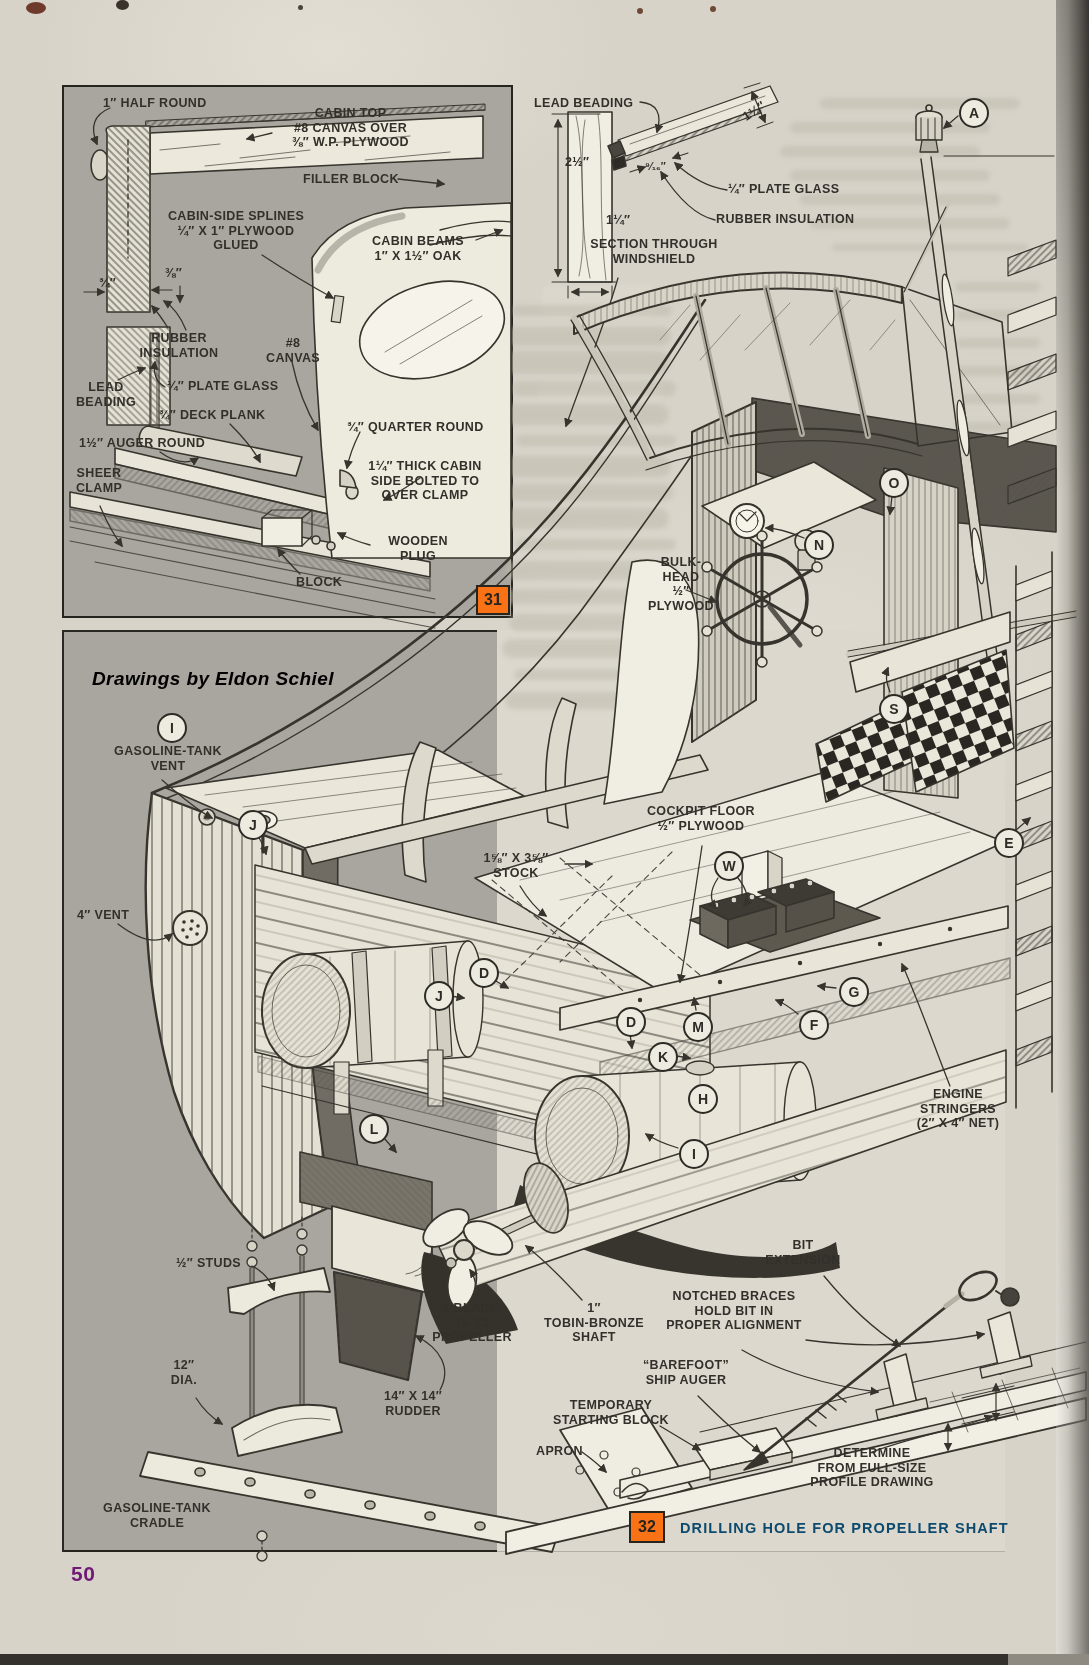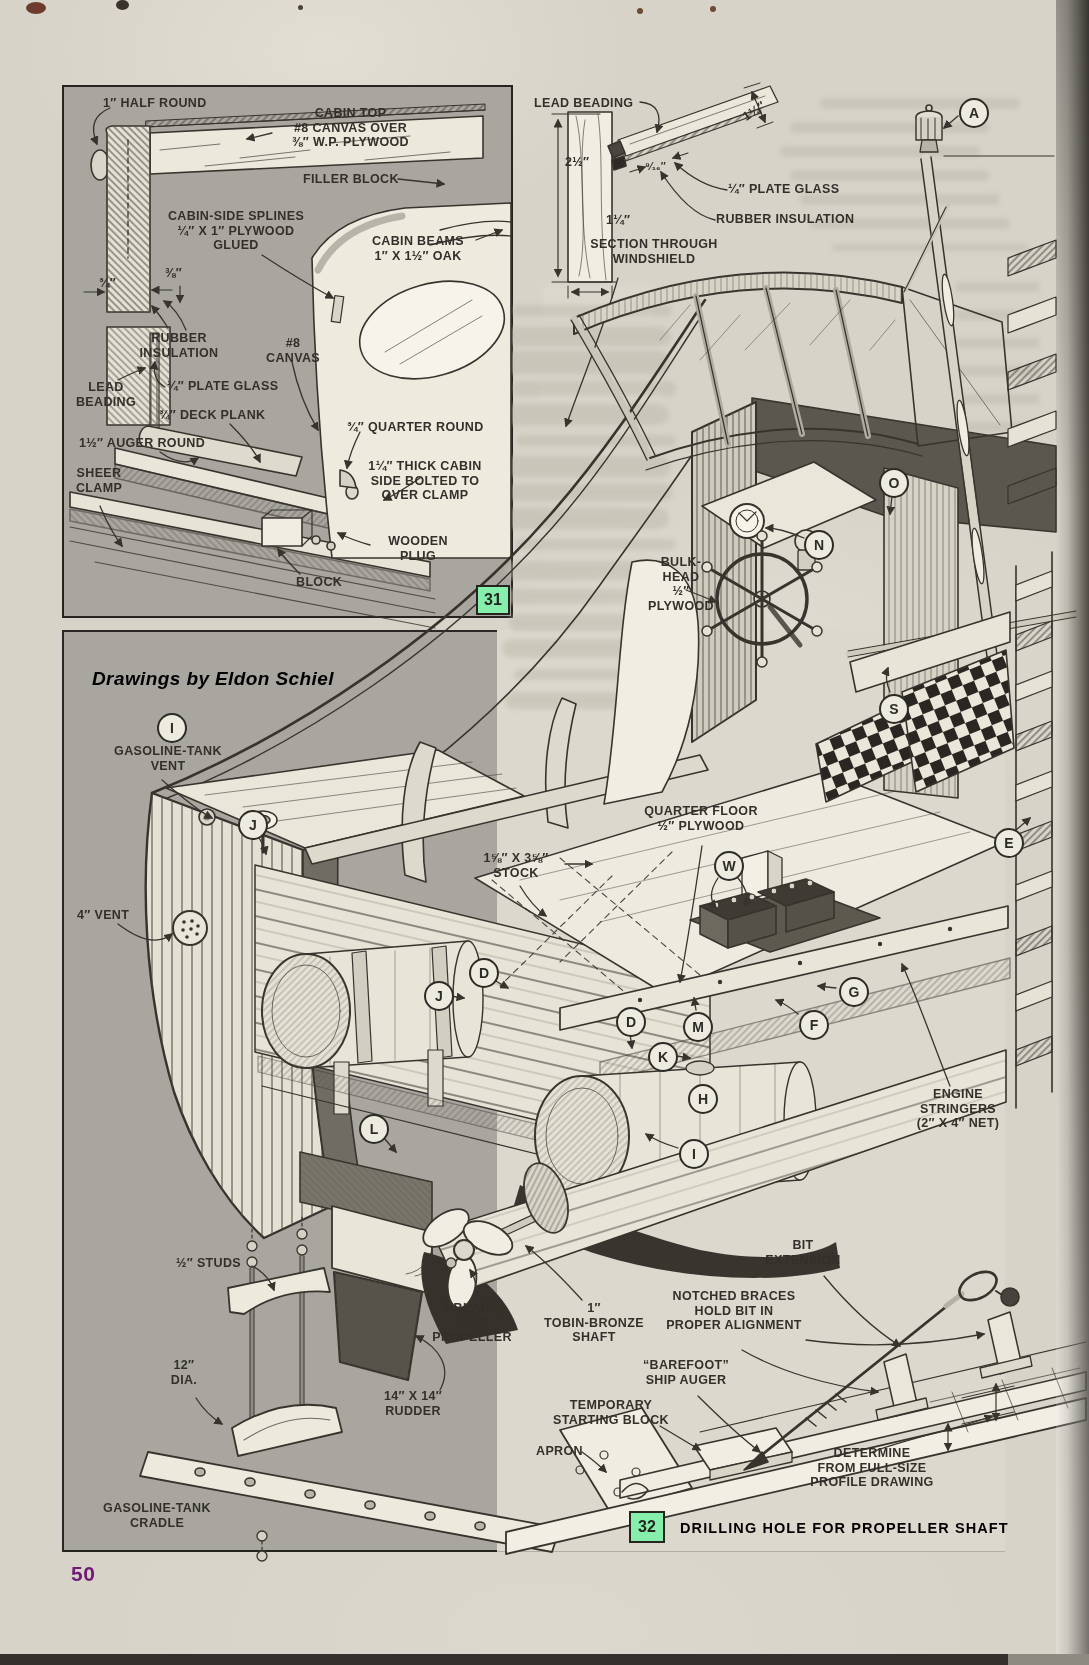--- a/index.html
+++ b/index.html
@@ -18,26 +18,26 @@
              border-bottom:1px solid #b3afa4;}
   #svg-art{position:absolute;left:0;top:0;z-index:3;}
   .lbl{position:absolute;z-index:5;font-weight:bold;font-size:12.5px;line-height:1.16;
        letter-spacing:.35px;color:#33302b;white-space:pre-line;text-align:center;}
   .lft{text-align:left;}
   .sm{font-size:10.5px;letter-spacing:0;}
   .rot{transform:rotate(-35deg);}
   .callout{position:absolute;z-index:6;width:26px;height:26px;border:2.3px solid #2d2b26;
        border-radius:50%;background:#edeadf;color:#2d2b26;font-weight:bold;font-size:14px;
        display:flex;align-items:center;justify-content:center;}
-  .figbox{position:absolute;z-index:6;background:#86efac;border:2.5px solid #26241f;
+  .figbox{position:absolute;z-index:6;background:#f97316;border:2.5px solid #26241f;
        color:#26241f;font-weight:bold;font-size:16px;display:flex;align-items:center;justify-content:center;}
   #credit{position:absolute;z-index:5;font-style:italic;font-weight:bold;font-size:19px;
        letter-spacing:.4px;color:#000000;}
   #pagenum{position:absolute;z-index:5;font-weight:bold;font-size:21px;color:#701a75;letter-spacing:.5px;}
-  #caption32{position:absolute;z-index:6;font-weight:bold;font-size:14.5px;letter-spacing:1.1px;color:#000000;}
+  #caption32{position:absolute;z-index:6;font-weight:bold;font-size:14.5px;letter-spacing:1.1px;color:#0c4a6e;}
   .bleed{position:absolute;z-index:2;background:#bdb8aa;border-radius:6px;filter:blur(2.6px);opacity:.5;}
   .patch{position:absolute;z-index:2;background:#dcd8cd;filter:blur(2px);opacity:.9;}
   .edgeR{position:absolute;z-index:7;right:0;top:0;width:33px;height:1665px;
      background:linear-gradient(to right, rgba(60,56,50,0), rgba(60,56,50,.18) 35%, rgba(60,56,50,.55) 70%, rgba(43,40,36,.8));}
   .edgeR2{position:absolute;z-index:7;right:0;top:0;width:33px;height:1665px;
      background:linear-gradient(to bottom, rgba(0,0,0,.3), rgba(0,0,0,0) 30%, rgba(0,0,0,0) 55%, rgba(255,255,255,.22) 92%);}
   .botbar{position:absolute;z-index:7;left:0;top:1654px;width:1008px;height:11px;background:#34312c;}
   .botbar2{position:absolute;z-index:7;left:1008px;top:1654px;width:81px;height:11px;background:#8e8a81;}
   .speck{position:absolute;z-index:7;border-radius:50%;}
 </style>
@@ -483,21 +483,21 @@
   <div class="lbl lft" style="left:728px;top:182px;">¼″ PLATE GLASS</div>
   <div class="lbl lft" style="left:716px;top:212px;">RUBBER INSULATION</div>
   <div class="lbl lft" style="left:606px;top:213px;">1¼″</div>
   <div class="lbl" style="left:566px;top:237px;width:176px;">SECTION THROUGH
 WINDSHIELD</div>
 
   <div id="credit" style="left:92px;top:668px;">Drawings by Eldon Schiel</div>
   <div class="lbl" style="left:92px;top:744px;width:152px;">GASOLINE-TANK
 VENT</div>
   <div class="lbl lft" style="left:77px;top:908px;">4″ VENT</div>
-  <div class="lbl" style="left:612px;top:804px;width:178px;">QUARTER FLOOR
+  <div class="lbl" style="left:612px;top:804px;width:178px;">COCKPIT FLOOR
 ½″ PLYWOOD</div>
   <div class="lbl" style="left:452px;top:851px;width:128px;">1⅝″ X 3⅝″
 STOCK</div>
   <div class="lbl" style="left:627px;top:555px;width:108px;">BULK-
 HEAD
 ½″
 PLYWOOD</div>
   <div class="lbl" style="left:882px;top:1087px;width:152px;">ENGINE
 STRINGERS
 (2″ X 4″ NET)</div>

